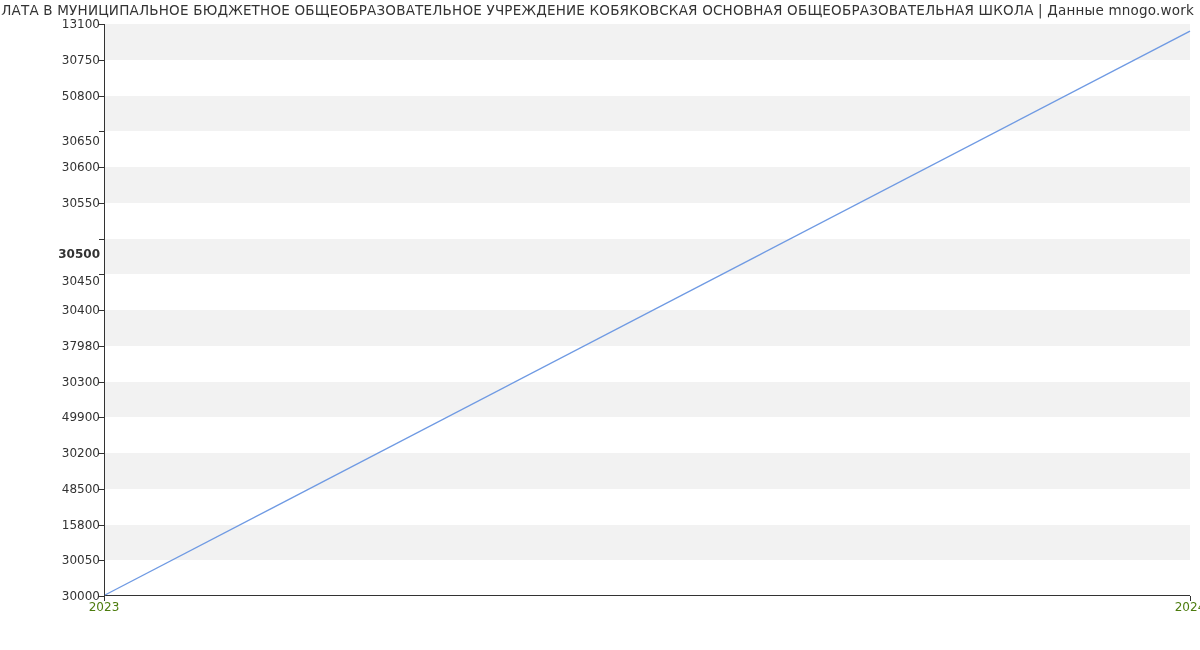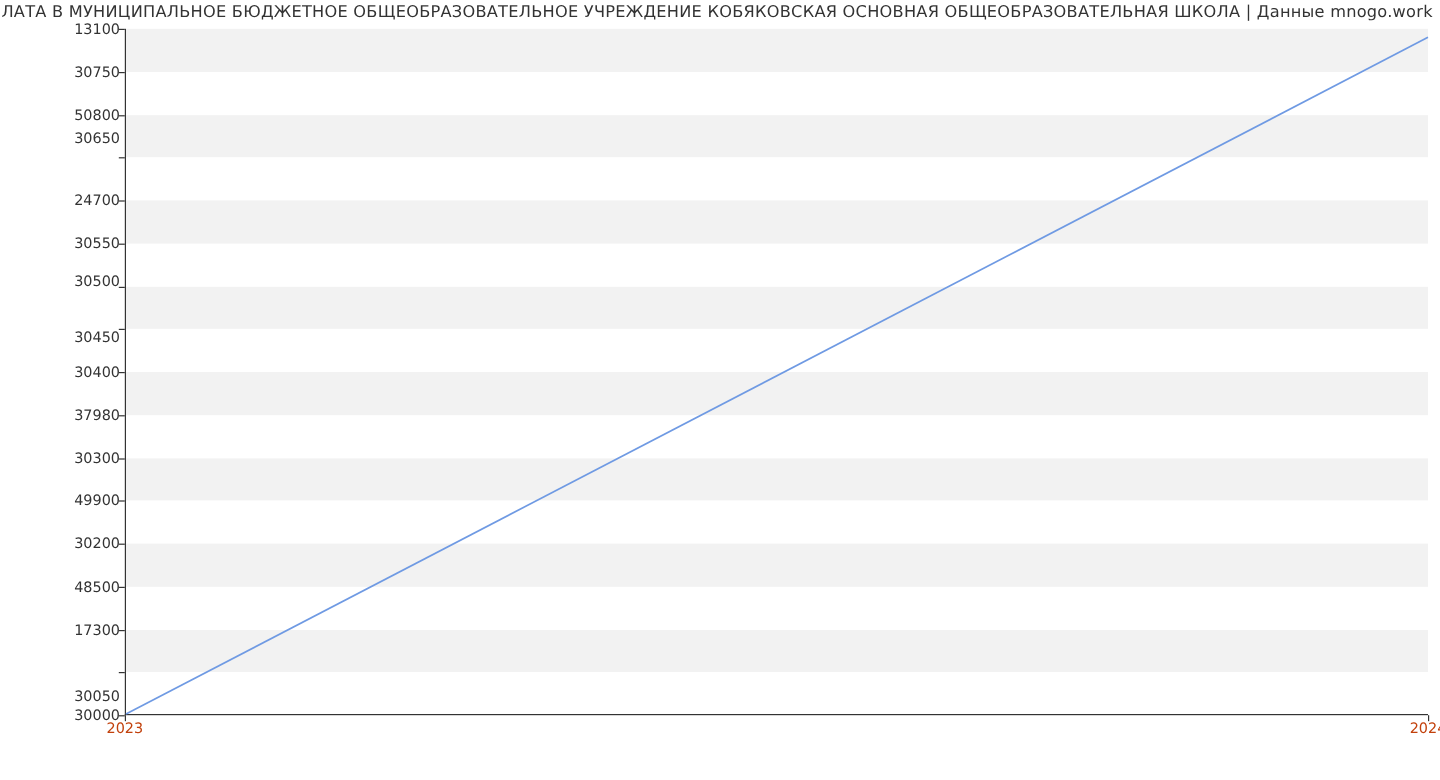--- a/index.html
+++ b/index.html
@@ -55,21 +55,21 @@
     position: absolute;
     left: 99px;
     width: 5px;
     height: 1px;
     background: #333;
   }
   .x-tick-label {
     position: absolute;
     top: 600px;
     font-size: 12px;
-    color: #c2410c;
+    color: #4d7c0f;
     transform: translateX(-50%);
     white-space: nowrap;
   }
   .x-tick {
     position: absolute;
     top: 596px;
     width: 1px;
     height: 5px;
     background: #333;
   }
@@ -98,45 +98,45 @@
       <div class="band" style="top: 357.5px; height: 35.75px;"></div>
       <div class="band" style="top: 429px; height: 35.75px;"></div>
       <div class="band" style="top: 500.5px; height: 35.75px;"></div>
     <svg class="line-layer" id="line-layer" viewBox="0 0 1086 572" preserveAspectRatio="none">
         <polyline points="0,572 1086,7.149999999999977" fill="none" stroke="#6f9ae3" stroke-width="1.4"></polyline>
       </svg>
   </div>
 
 <div class="y-tick-label" style="top: 596px;">30000</div>
     <div class="y-tick" style="top: 596px;"></div>
-    <div class="y-tick-label" style="top: 560.25px; margin-top: 20px;">30050</div>
+    <div class="y-tick-label" style="top: 560.25px;">30050</div>
     <div class="y-tick" style="top: 560.25px;"></div>
-    <div class="y-tick-label" style="top: 524.5px;">17300</div>
+    <div class="y-tick-label" style="top: 524.5px;">15800</div>
     <div class="y-tick" style="top: 524.5px;"></div>
     <div class="y-tick-label" style="top: 488.75px;">48500</div>
     <div class="y-tick" style="top: 488.75px;"></div>
     <div class="y-tick-label" style="top: 453px;">30200</div>
     <div class="y-tick" style="top: 453px;"></div>
     <div class="y-tick-label" style="top: 417.25px;">49900</div>
     <div class="y-tick" style="top: 417.25px;"></div>
     <div class="y-tick-label" style="top: 381.5px;">30300</div>
     <div class="y-tick" style="top: 381.5px;"></div>
     <div class="y-tick-label" style="top: 345.75px;">37980</div>
     <div class="y-tick" style="top: 345.75px;"></div>
     <div class="y-tick-label" style="top: 310px;">30400</div>
     <div class="y-tick" style="top: 310px;"></div>
     <div class="y-tick-label" style="top: 281px;">30450</div>
     <div class="y-tick" style="top: 274.25px;"></div>
-    <div class="y-tick-label" style="top: 234px;">30500</div>
+    <div class="y-tick-label" style="top: 254px; font-weight: bold;">30500</div>
     <div class="y-tick" style="top: 238.5px;"></div>
     <div class="y-tick-label" style="top: 202.75px;">30550</div>
     <div class="y-tick" style="top: 202.75px;"></div>
-    <div class="y-tick-label" style="top: 167px;">24700</div>
+    <div class="y-tick-label" style="top: 167px;">30600</div>
     <div class="y-tick" style="top: 167px;"></div>
-    <div class="y-tick-label" style="top: 115px;">30650</div>
+    <div class="y-tick-label" style="top: 141px;">30650</div>
     <div class="y-tick" style="top: 131.25px;"></div>
     <div class="y-tick-label" style="top: 95.5px;">50800</div>
     <div class="y-tick" style="top: 95.5px;"></div>
     <div class="y-tick-label" style="top: 59.75px;">30750</div>
     <div class="y-tick" style="top: 59.75px;"></div>
     <div class="y-tick-label" style="top: 24px;">13100</div>
     <div class="y-tick" style="top: 24px;"></div>
     <div class="x-tick-label" style="left: 104px;">2023</div>
     <div class="x-tick" style="left: 104px;"></div>
     <div class="x-tick-label" style="left: 1190px;">2024</div>

